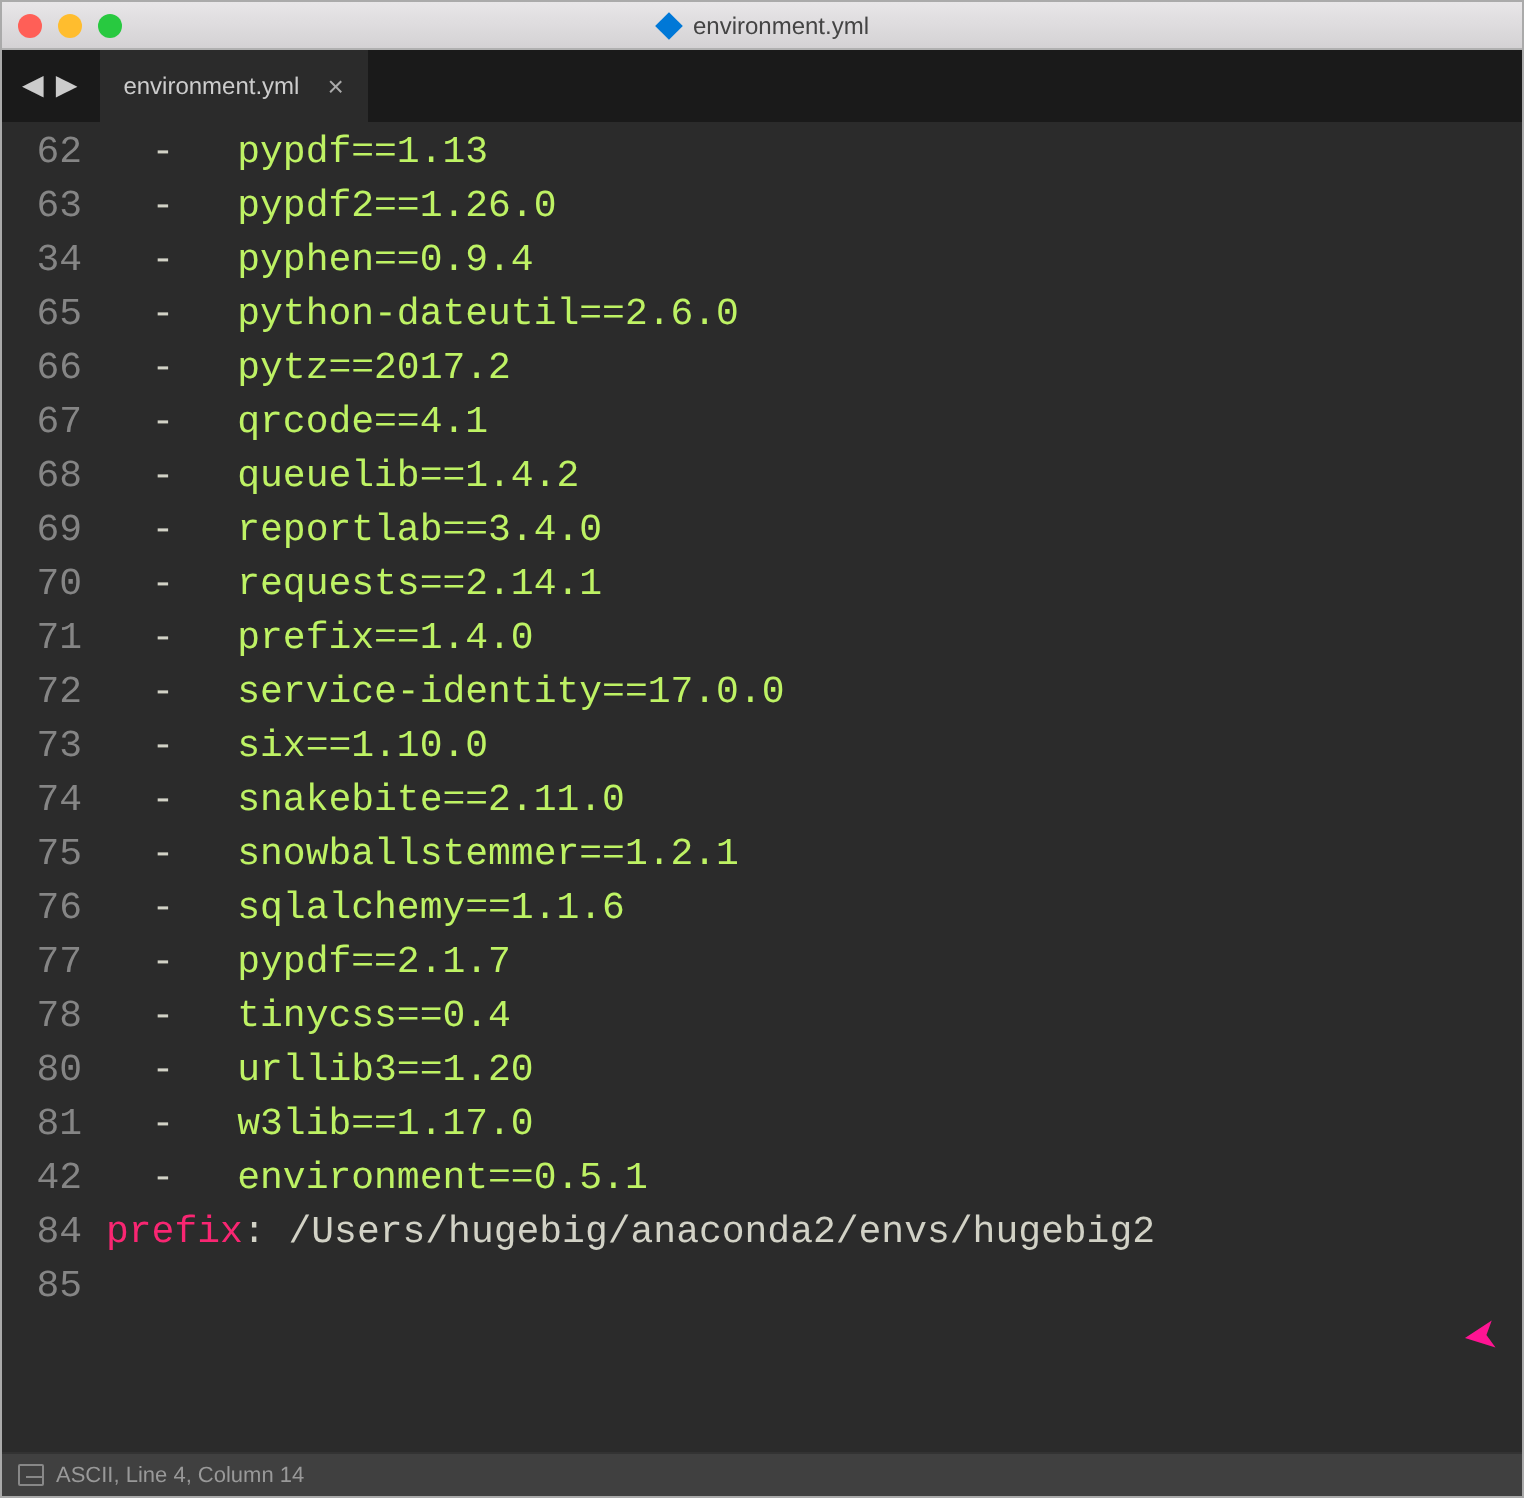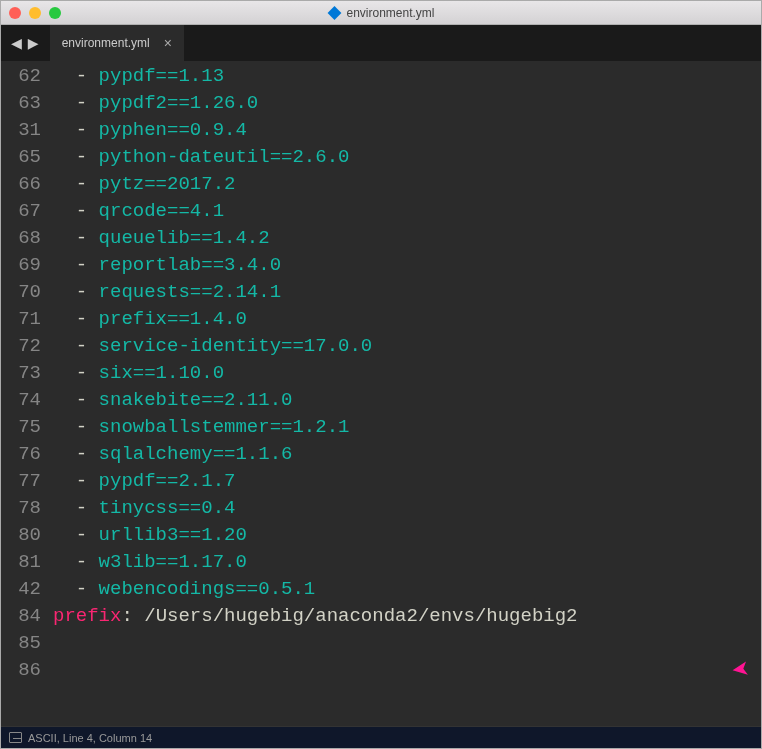--- a/index.html
+++ b/index.html
@@ -103,36 +103,36 @@
       color: #858585;
       font-size: 19px;
       flex-shrink: 0;
     }
     .code {
       font-size: 19px;
       white-space: pre;
       flex: 1;
     }
     .tok-dash { color: #d2d2c6; }
-    .tok-pkg { color: #14b8a6; }
+    .tok-pkg { color: #bef264; margin-left: 20px; }
     .tok-key { color: #f92672; }
     .tok-path { color: #d2d2c6; }
     .arrow-annot {
       position: absolute;
       right: 12px;
       top: 651px;
       color: #ff1493;
       font-size: 30px;
       transform: rotate(-5deg);
       pointer-events: none;
       font-weight: bold;
     }
     .statusbar {
       height: 22px;
-      background: #0f172a;
+      background: #404040;
       display: flex;
       align-items: center;
       padding: 0 8px;
       gap: 6px;
       font-family: -apple-system, sans-serif;
       font-size: 11px;
       color: #999;
       border-top: 1px solid #333;
     }
     .status-icon {
@@ -184,21 +184,21 @@
 <div class="editor" id="editor">
       <div class="line">
         <div class="gutter">62</div>
         <div class="code"><span class="tok-dash">  - </span><span class="tok-pkg">pypdf==1.13</span></div>
       </div>
       <div class="line">
         <div class="gutter">63</div>
         <div class="code"><span class="tok-dash">  - </span><span class="tok-pkg">pypdf2==1.26.0</span></div>
       </div>
       <div class="line">
-        <div class="gutter">31</div>
+        <div class="gutter">34</div>
         <div class="code"><span class="tok-dash">  - </span><span class="tok-pkg">pyphen==0.9.4</span></div>
       </div>
       <div class="line">
         <div class="gutter">65</div>
         <div class="code"><span class="tok-dash">  - </span><span class="tok-pkg">python-dateutil==2.6.0</span></div>
       </div>
       <div class="line">
         <div class="gutter">66</div>
         <div class="code"><span class="tok-dash">  - </span><span class="tok-pkg">pytz==2017.2</span></div>
       </div>
@@ -253,32 +253,28 @@
       <div class="line">
         <div class="gutter">80</div>
         <div class="code"><span class="tok-dash">  - </span><span class="tok-pkg">urllib3==1.20</span></div>
       </div>
       <div class="line">
         <div class="gutter">81</div>
         <div class="code"><span class="tok-dash">  - </span><span class="tok-pkg">w3lib==1.17.0</span></div>
       </div>
       <div class="line">
         <div class="gutter">42</div>
-        <div class="code"><span class="tok-dash">  - </span><span class="tok-pkg">webencodings==0.5.1</span></div>
+        <div class="code"><span class="tok-dash">  - </span><span class="tok-pkg">environment==0.5.1</span></div>
       </div>
       <div class="line">
         <div class="gutter">84</div>
         <div class="code"><span class="tok-key">prefix</span><span class="tok-dash">: </span><span class="tok-path">/Users/hugebig/anaconda2/envs/hugebig2</span></div>
       </div>
       <div class="line">
         <div class="gutter">85</div>
-        <div class="code"></div>
-      </div>
-      <div class="line">
-        <div class="gutter">86</div>
         <div class="code"></div>
       </div>
     </div>
 
 <div class="arrow-annot" style="transform: scaleX(-1) rotate(8deg);">➤</div>
 
 <div class="statusbar">
   <div class="status-icon"></div>
   <span>ASCII, Line 4, Column 14</span>
 </div>

